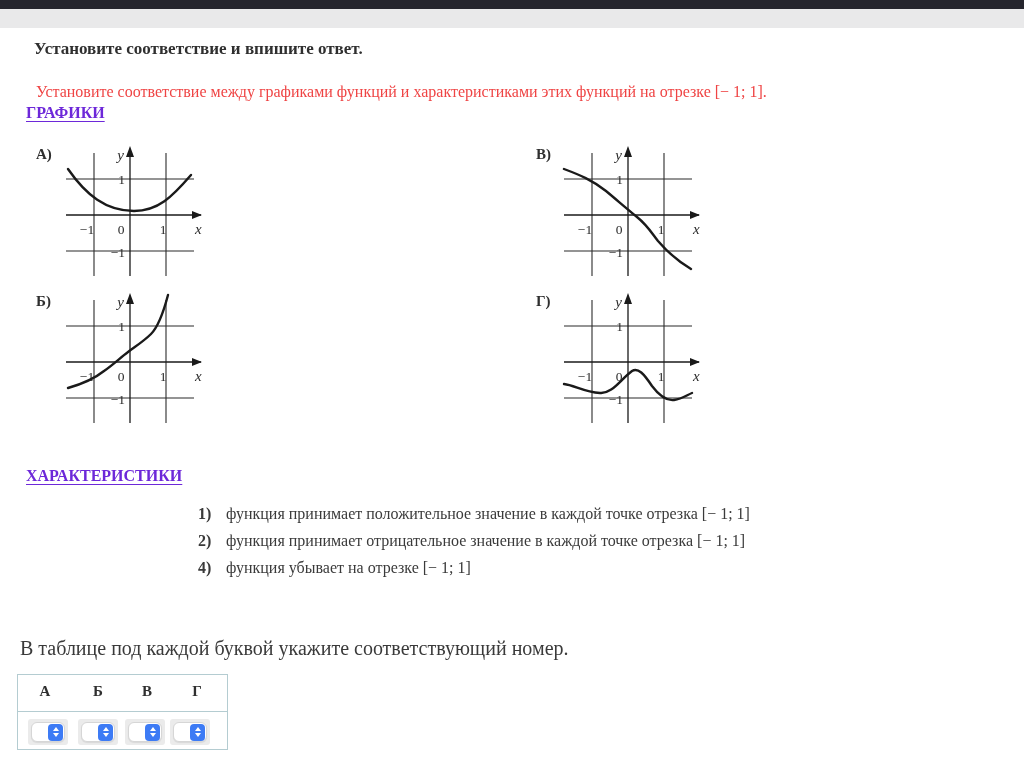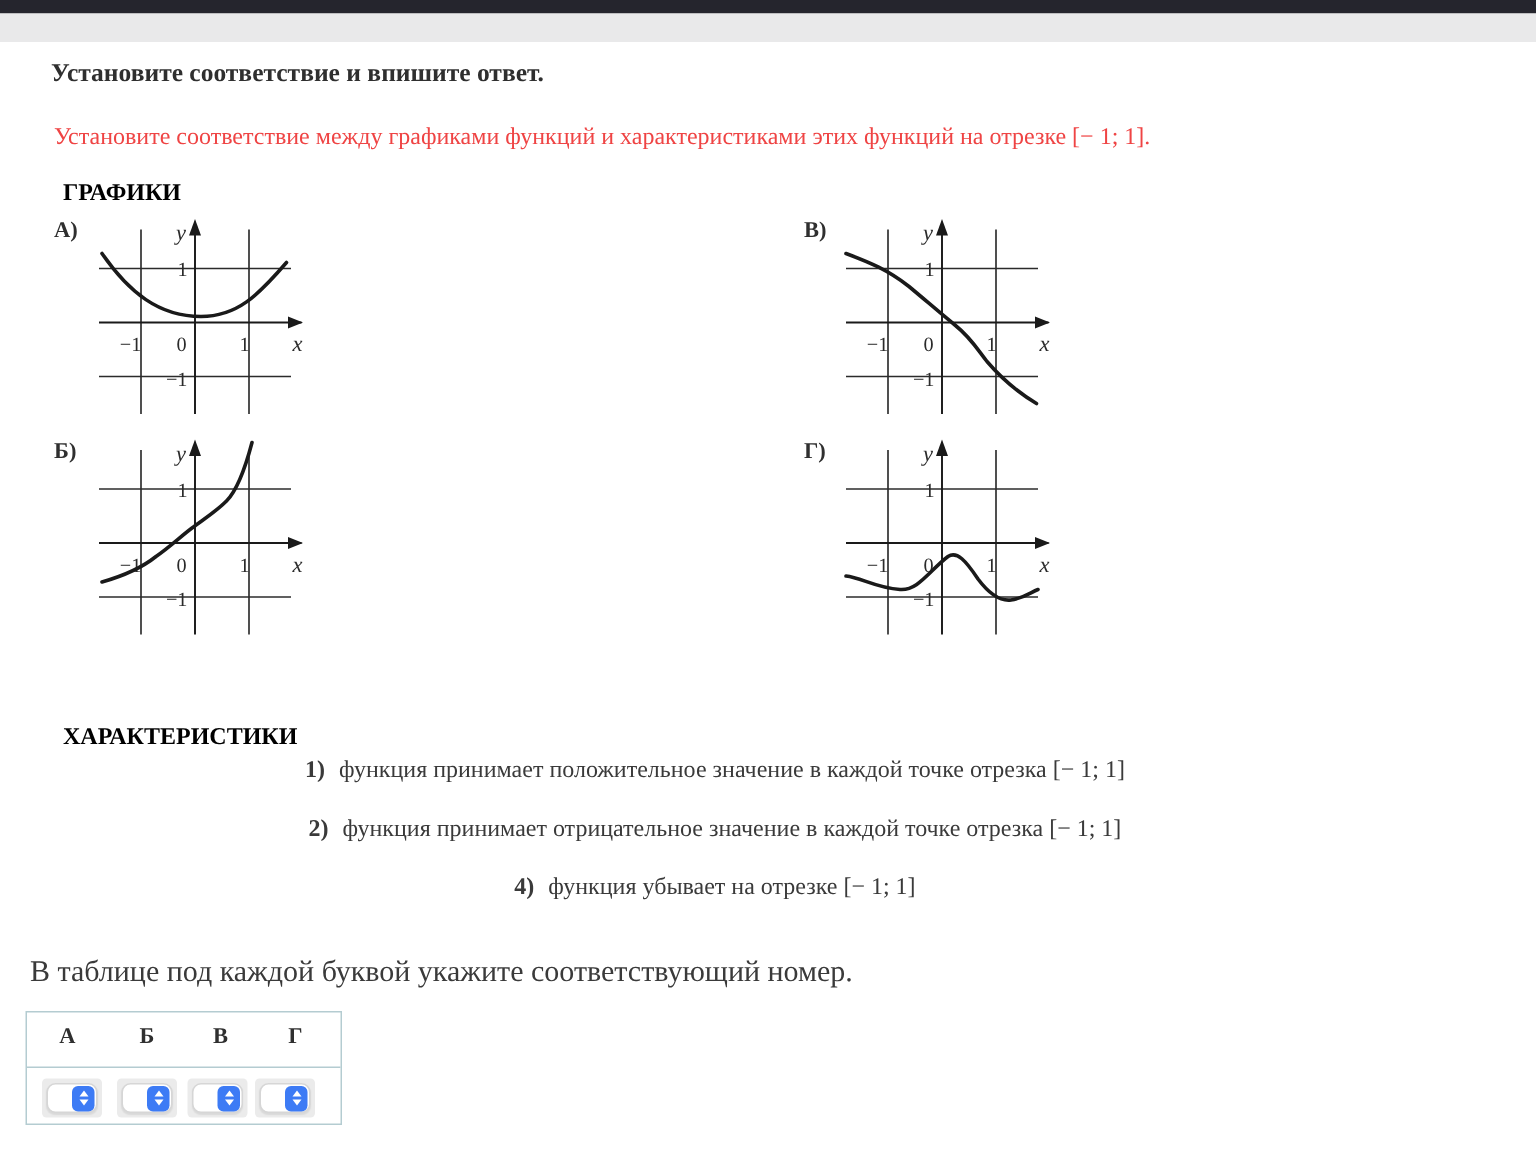--- a/index.html
+++ b/index.html
@@ -5,33 +5,33 @@
   html,body{margin:0;padding:0;}
   body{
     width:1024px;height:776px;position:relative;background:#ffffff;
     font-family:"Liberation Serif","DejaVu Serif",serif;color:#333;
     overflow:hidden;
   }
   .topbar{position:absolute;left:0;top:0;width:1024px;height:9px;background:#25252d;}
   .graybar{position:absolute;left:0;top:9px;width:1024px;height:19px;background:#e9e9ea;}
   .title{position:absolute;left:22px;top:27px;font-size:17px;font-weight:bold;margin:12px;color:#2f2f2f;}
   .instruction{position:absolute;left:22px;top:69px;font-size:16px;margin:14px;color:#ef4444;}
-  .section-heading{position:absolute;font-size:16px;font-weight:bold;margin:16px;color:#000000;
-    text-underline-offset:3px;}
+  .section-heading{position:absolute;font-size:16px;font-weight:bold;margin:0;color:#6d28d9;
+    text-decoration:underline;text-underline-offset:3px;}
   .h-graphs{left:26px;top:104px;}
   .h-chars{left:26px;top:467px;}
   .graph-letter{position:absolute;font-size:15px;font-weight:bold;color:#2f2f2f;}
   .graph-svg{position:absolute;width:148px;height:138px;}
   .graph-svg line{stroke:#2b2b2b;stroke-width:1.1;}
   .graph-svg line.axis{stroke:#1a1a1a;stroke-width:1.3;}
   .graph-svg polygon{fill:#1a1a1a;}
   .graph-svg path{fill:none;stroke:#1a1a1a;stroke-width:2.4;stroke-linecap:round;}
   .graph-svg text{fill:#2b2b2b;font-family:"Liberation Serif",serif;font-size:13.5px;}
   .graph-svg text.var{font-style:italic;font-size:15px;}
-  .char-list{position:absolute;left:198px;top:504px;display:flex;flex-direction:column;gap:19px;text-align:center;}
+  .char-list{position:absolute;left:198px;top:504px;display:flex;flex-direction:column;gap:7px;}
   .char-item{font-size:16px;color:#3a3a3a;line-height:20px;}
   .char-num{font-weight:bold;display:inline-block;min-width:24px;}
   .table-instr{position:absolute;left:20px;top:637px;font-size:20px;margin:0;color:#3a3a3a;}
   .answer-table{position:absolute;left:17px;top:674px;width:211px;height:76px;
     border:1px solid #b4ccd1;box-sizing:border-box;background:#fff;}
   .at-header{position:absolute;left:0;top:0;width:100%;height:37px;border-bottom:1px solid #b4ccd1;box-sizing:border-box;}
   .at-letter{position:absolute;top:8px;transform:translateX(-50%);font-size:15px;font-weight:bold;color:#2f2f2f;}
   .sel-wrap{position:absolute;top:44px;width:40px;height:26px;background:#ebebeb;border-radius:3px;
     display:flex;align-items:center;justify-content:center;cursor:pointer;}
   .sel-pill{width:34px;height:20px;background:#ffffff;border:1px solid #d6d6d6;border-radius:6px;

